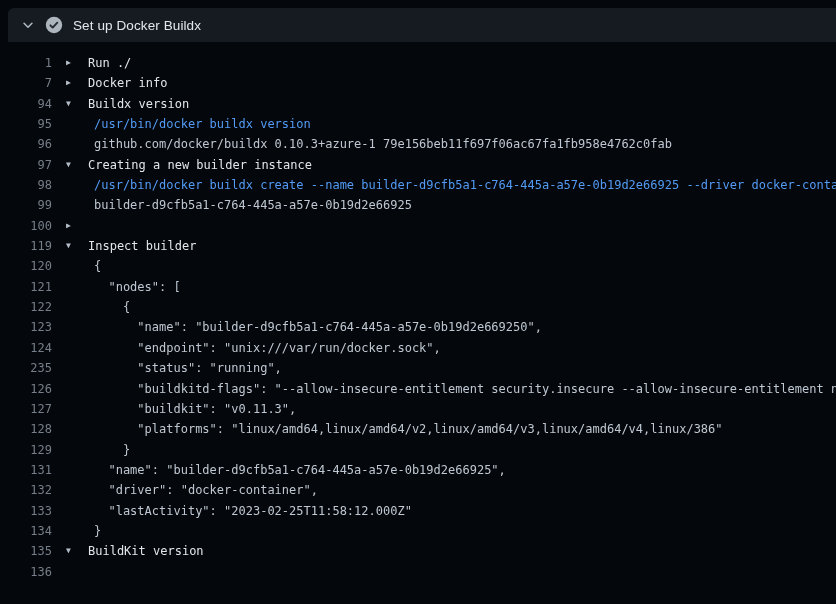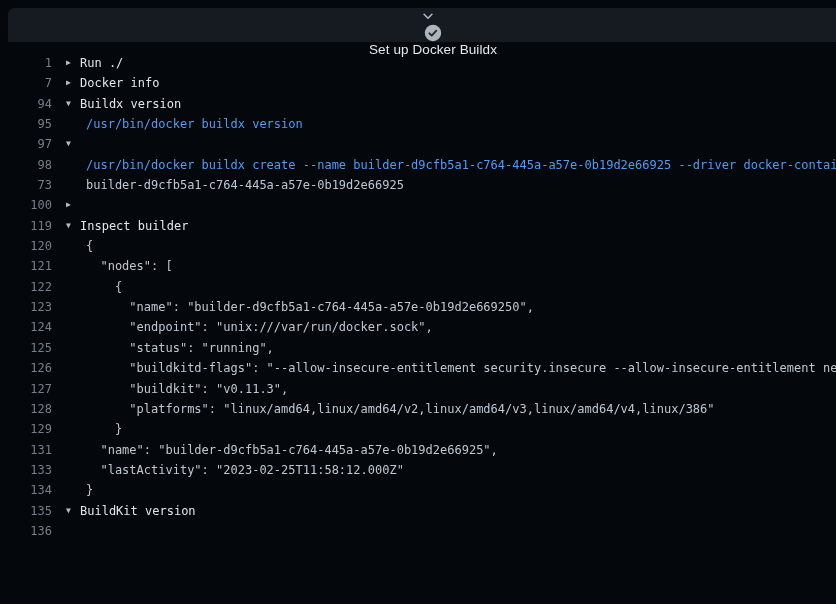--- a/index.html
+++ b/index.html
@@ -21,21 +21,20 @@
   }
   .step-header {
     height: 34px;
     background: #161b22;
     border-radius: 6px 0 0 0;
     display: flex;
     align-items: center;
     padding-left: 12px;
     box-sizing: border-box;
     cursor: pointer;
-    flex-direction: column;
   }
   .chev {
     width: 16px;
     height: 16px;
     display: flex;
     align-items: center;
     justify-content: center;
     flex: none;
   }
   .status-ico {
@@ -72,21 +71,21 @@
     cursor: pointer;
   }
   .arw {
     width: 14px;
     flex: none;
     margin-left: 14px;
     color: #b5bec8;
     font-size: 8px;
     text-align: left;
   }
-  .txt { flex: none; }
+  .txt { flex: none; margin-left: 8px; }
   .txt.t-grp { color: #e1e7ed; }
   .txt.t-out { color: #bfc8d2; padding-left: 6px; }
   .txt.t-cmd { color: #539bf5; padding-left: 6px; }
 </style>
 </head>
 <body>
 
 <div class="log-panel">
 
   <div class="step-header">
@@ -102,35 +101,37 @@
       </svg>
     </span>
     <span class="step-title">Set up Docker Buildx</span>
   </div>
 
   <div class="log-body" id="log-body">
       <div class="line grp"><span class="ln">1</span><span class="arw">▶</span><span class="txt t-grp">Run ./</span></div>
       <div class="line grp"><span class="ln">7</span><span class="arw">▶</span><span class="txt t-grp">Docker info</span></div>
       <div class="line grp"><span class="ln">94</span><span class="arw">▼</span><span class="txt t-grp">Buildx version</span></div>
       <div class="line"><span class="ln">95</span><span class="arw"></span><span class="txt t-cmd">/usr/bin/docker buildx version</span></div>
-      <div class="line grp"><span class="ln">97</span><span class="arw">▼</span></div>
+      <div class="line"><span class="ln">96</span><span class="arw"></span><span class="txt t-out">github.com/docker/buildx 0.10.3+azure-1 79e156beb11f697f06ac67fa1fb958e4762c0fab</span></div>
+      <div class="line grp"><span class="ln">97</span><span class="arw">▼</span><span class="txt t-grp">Creating a new builder instance</span></div>
       <div class="line"><span class="ln">98</span><span class="arw"></span><span class="txt t-cmd">/usr/bin/docker buildx create --name builder-d9cfb5a1-c764-445a-a57e-0b19d2e66925 --driver docker-container</span></div>
-      <div class="line"><span class="ln">73</span><span class="arw"></span><span class="txt t-out">builder-d9cfb5a1-c764-445a-a57e-0b19d2e66925</span></div>
+      <div class="line"><span class="ln">99</span><span class="arw"></span><span class="txt t-out">builder-d9cfb5a1-c764-445a-a57e-0b19d2e66925</span></div>
       <div class="line grp"><span class="ln">100</span><span class="arw">▶</span></div>
       <div class="line grp"><span class="ln">119</span><span class="arw">▼</span><span class="txt t-grp">Inspect builder</span></div>
       <div class="line"><span class="ln">120</span><span class="arw"></span><span class="txt t-out">{</span></div>
       <div class="line"><span class="ln">121</span><span class="arw"></span><span class="txt t-out">  "nodes": [</span></div>
       <div class="line"><span class="ln">122</span><span class="arw"></span><span class="txt t-out">    {</span></div>
       <div class="line"><span class="ln">123</span><span class="arw"></span><span class="txt t-out">      "name": "builder-d9cfb5a1-c764-445a-a57e-0b19d2e669250",</span></div>
       <div class="line"><span class="ln">124</span><span class="arw"></span><span class="txt t-out">      "endpoint": "unix:///var/run/docker.sock",</span></div>
-      <div class="line"><span class="ln">125</span><span class="arw"></span><span class="txt t-out">      "status": "running",</span></div>
+      <div class="line"><span class="ln">235</span><span class="arw"></span><span class="txt t-out">      "status": "running",</span></div>
       <div class="line"><span class="ln">126</span><span class="arw"></span><span class="txt t-out">      "buildkitd-flags": "--allow-insecure-entitlement security.insecure --allow-insecure-entitlement network.host",</span></div>
       <div class="line"><span class="ln">127</span><span class="arw"></span><span class="txt t-out">      "buildkit": "v0.11.3",</span></div>
       <div class="line"><span class="ln">128</span><span class="arw"></span><span class="txt t-out">      "platforms": "linux/amd64,linux/amd64/v2,linux/amd64/v3,linux/amd64/v4,linux/386"</span></div>
       <div class="line"><span class="ln">129</span><span class="arw"></span><span class="txt t-out">    }</span></div>
       <div class="line"><span class="ln">131</span><span class="arw"></span><span class="txt t-out">  "name": "builder-d9cfb5a1-c764-445a-a57e-0b19d2e66925",</span></div>
+      <div class="line"><span class="ln">132</span><span class="arw"></span><span class="txt t-out">  "driver": "docker-container",</span></div>
       <div class="line"><span class="ln">133</span><span class="arw"></span><span class="txt t-out">  "lastActivity": "2023-02-25T11:58:12.000Z"</span></div>
       <div class="line"><span class="ln">134</span><span class="arw"></span><span class="txt t-out">}</span></div>
       <div class="line grp"><span class="ln">135</span><span class="arw">▼</span><span class="txt t-grp">BuildKit version</span></div>
       <div class="line"><span class="ln">136</span><span class="arw"></span></div>
     </div>
 
 </div>
 
 </body></html>

